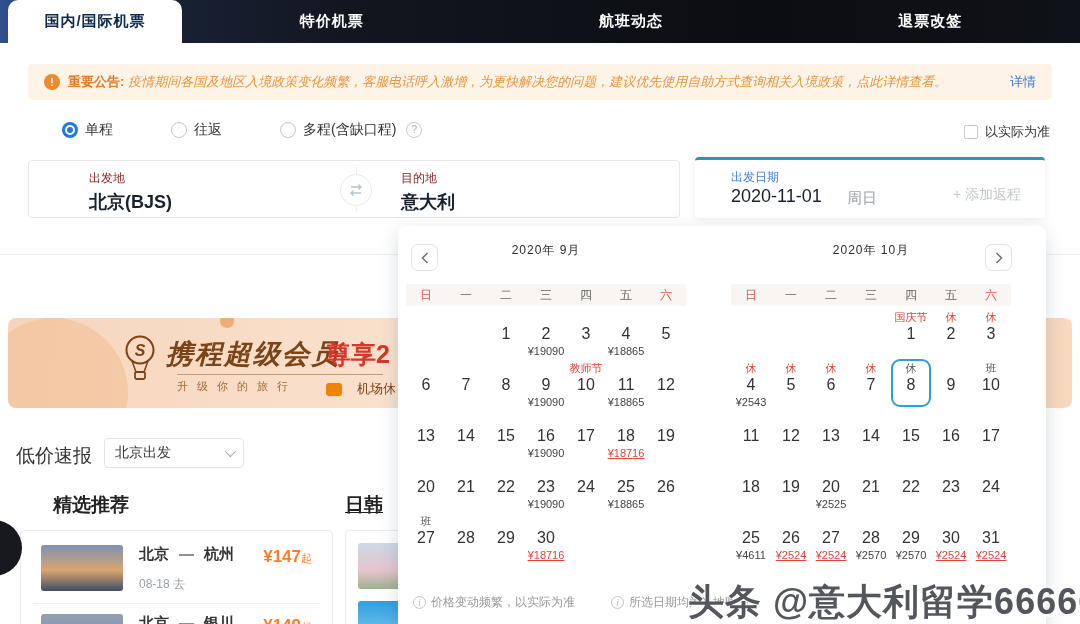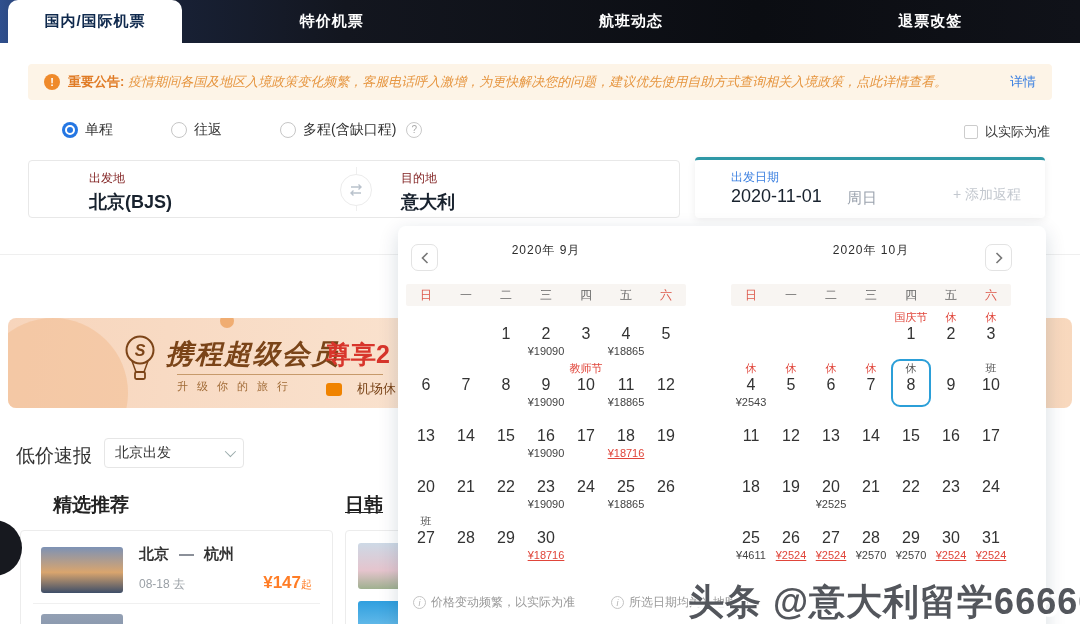--- a/index.html
+++ b/index.html
@@ -81,21 +81,21 @@
   .lp-range { position:absolute; left:254px; top:438px; width:150px; height:30px; border:1px solid #e6e6e6;
               border-radius:4px; background:#fff; display:flex; align-items:center; padding:0 10px;
               font-size:14px; color:#333; white-space:nowrap; overflow:hidden; cursor:pointer; }
 
   
   .sec-title { position:absolute; font-size:19px; font-weight:700; color:#222; }
   .ft1 { left:18px; top:492px;margin-left:35px; }
   .ft2 { left:345px; top:492px;text-decoration:underline; }
   .fcard { position:absolute; left:20px; top:530px; width:313px; height:110px; background:#fff;
            border:1px solid #ececec; border-radius:4px; padding:4px 12px; }
-  .f-item { display:flex; align-items:flex-end; padding:10px 8px; cursor:pointer; }
+  .f-item { display:flex; align-items:flex-start; padding:10px 8px; cursor:pointer; }
   .f-item.bd { border-top:1px solid #f0f0f0; }
   .thumb { width:82px; height:46px; border-radius:3px; flex:0 0 82px; }
   .thumb.t0 { background:linear-gradient(180deg,#7d92b5 0%,#d9a56e 55%,#3e4e68 100%); }
   .thumb.t1 { background:linear-gradient(180deg,#93a0b4 0%,#77879f 100%); }
   .f-mid { display:flex; flex-direction:column; margin-left:16px; flex:1; }
   .f-route { font-size:15px; color:#333; font-weight:600; display:flex; align-items:center; }
   .arr { display:inline-block; width:15px; height:2px; background:#8b9099; margin:0 10px; }
   .f-date { font-size:12px; color:#9aa0a6; margin-top:12px; }
   .f-price { font-size:17px; font-weight:700; color:#ff7d26; margin-top:2px; white-space:nowrap; }
   .f-price i { font-style:normal; font-size:11px; font-weight:400; }

